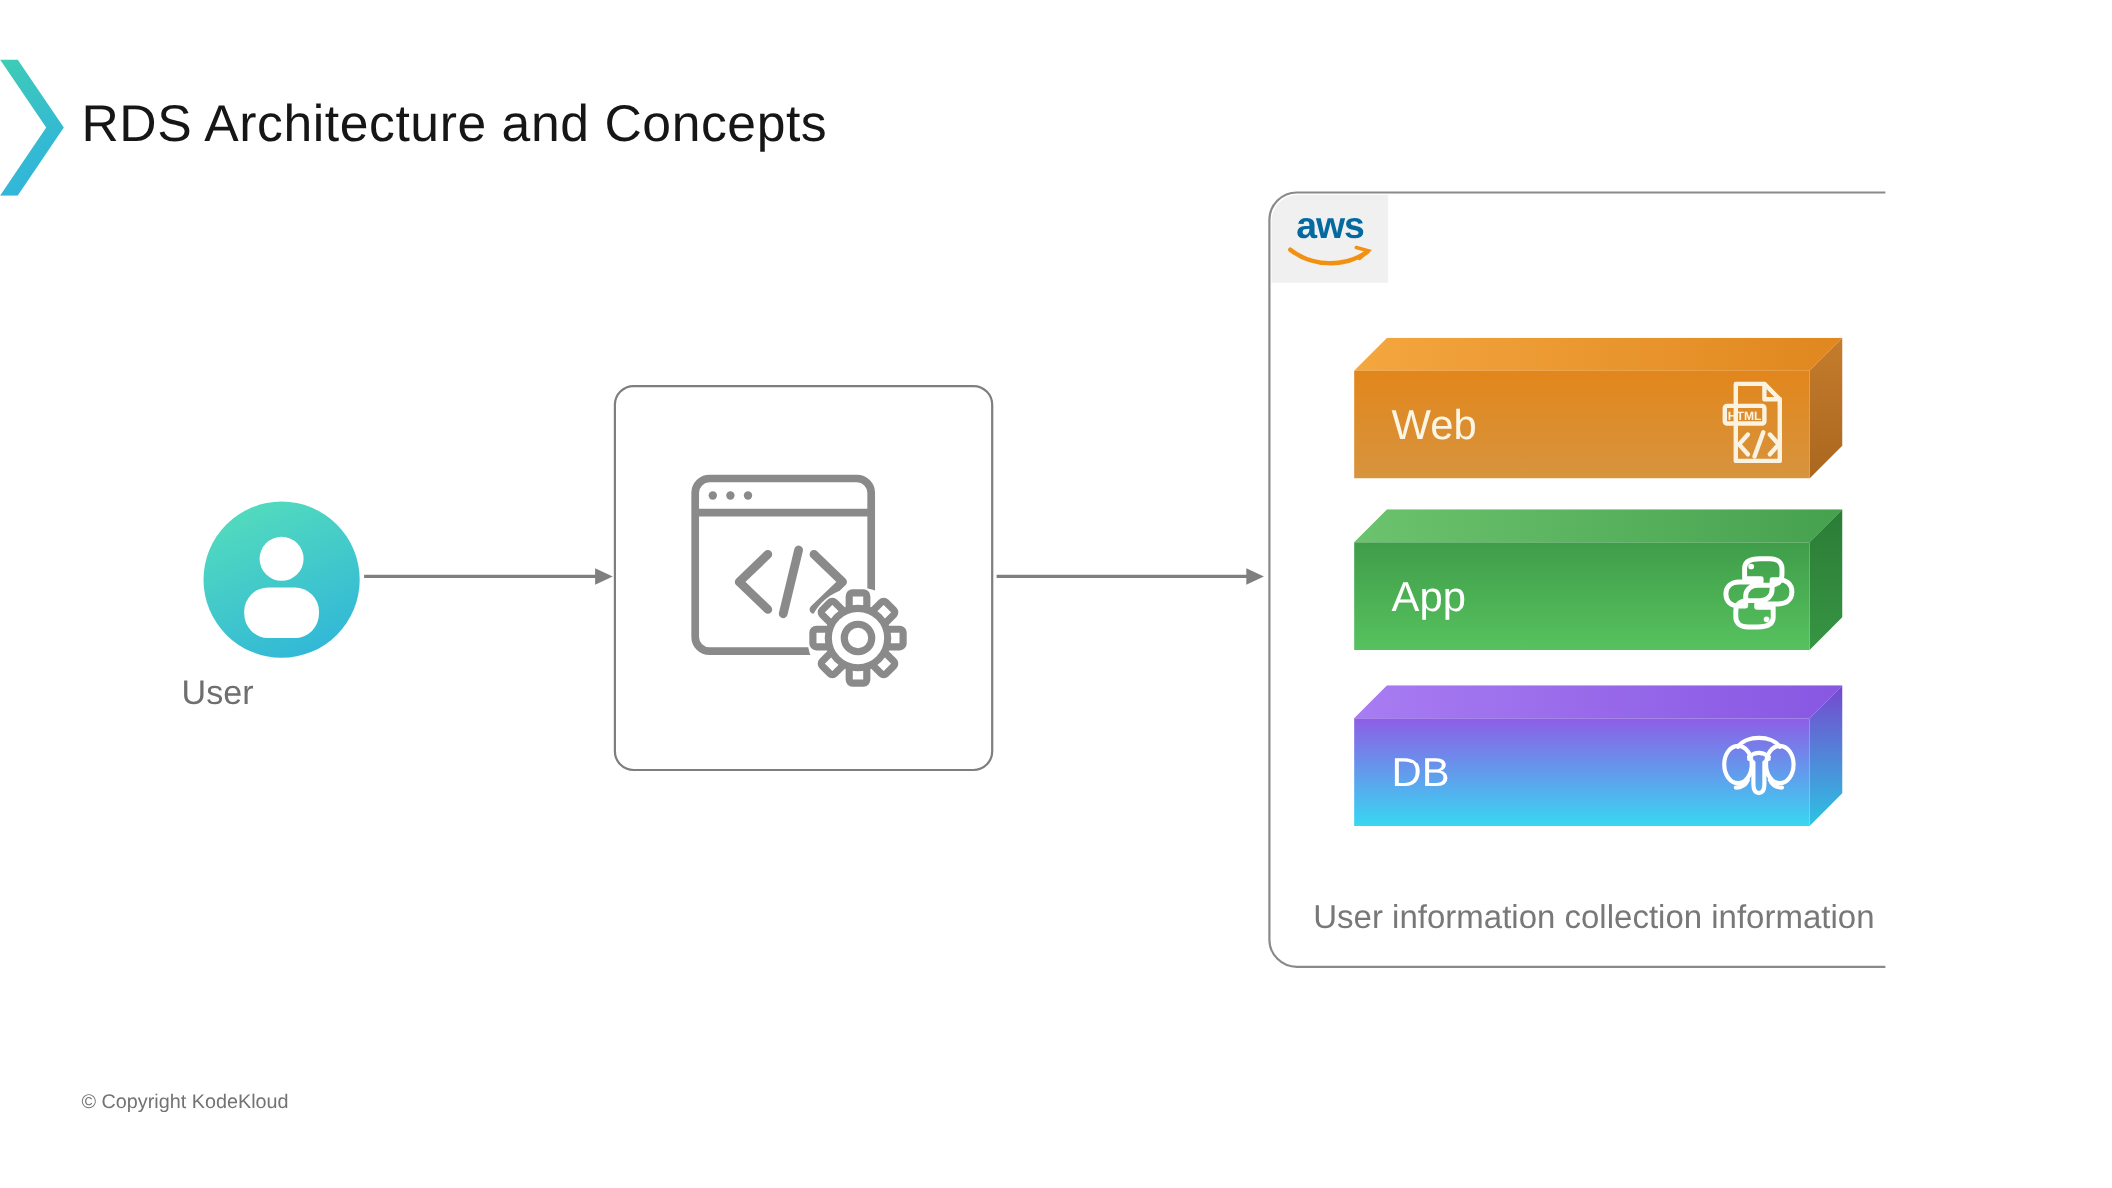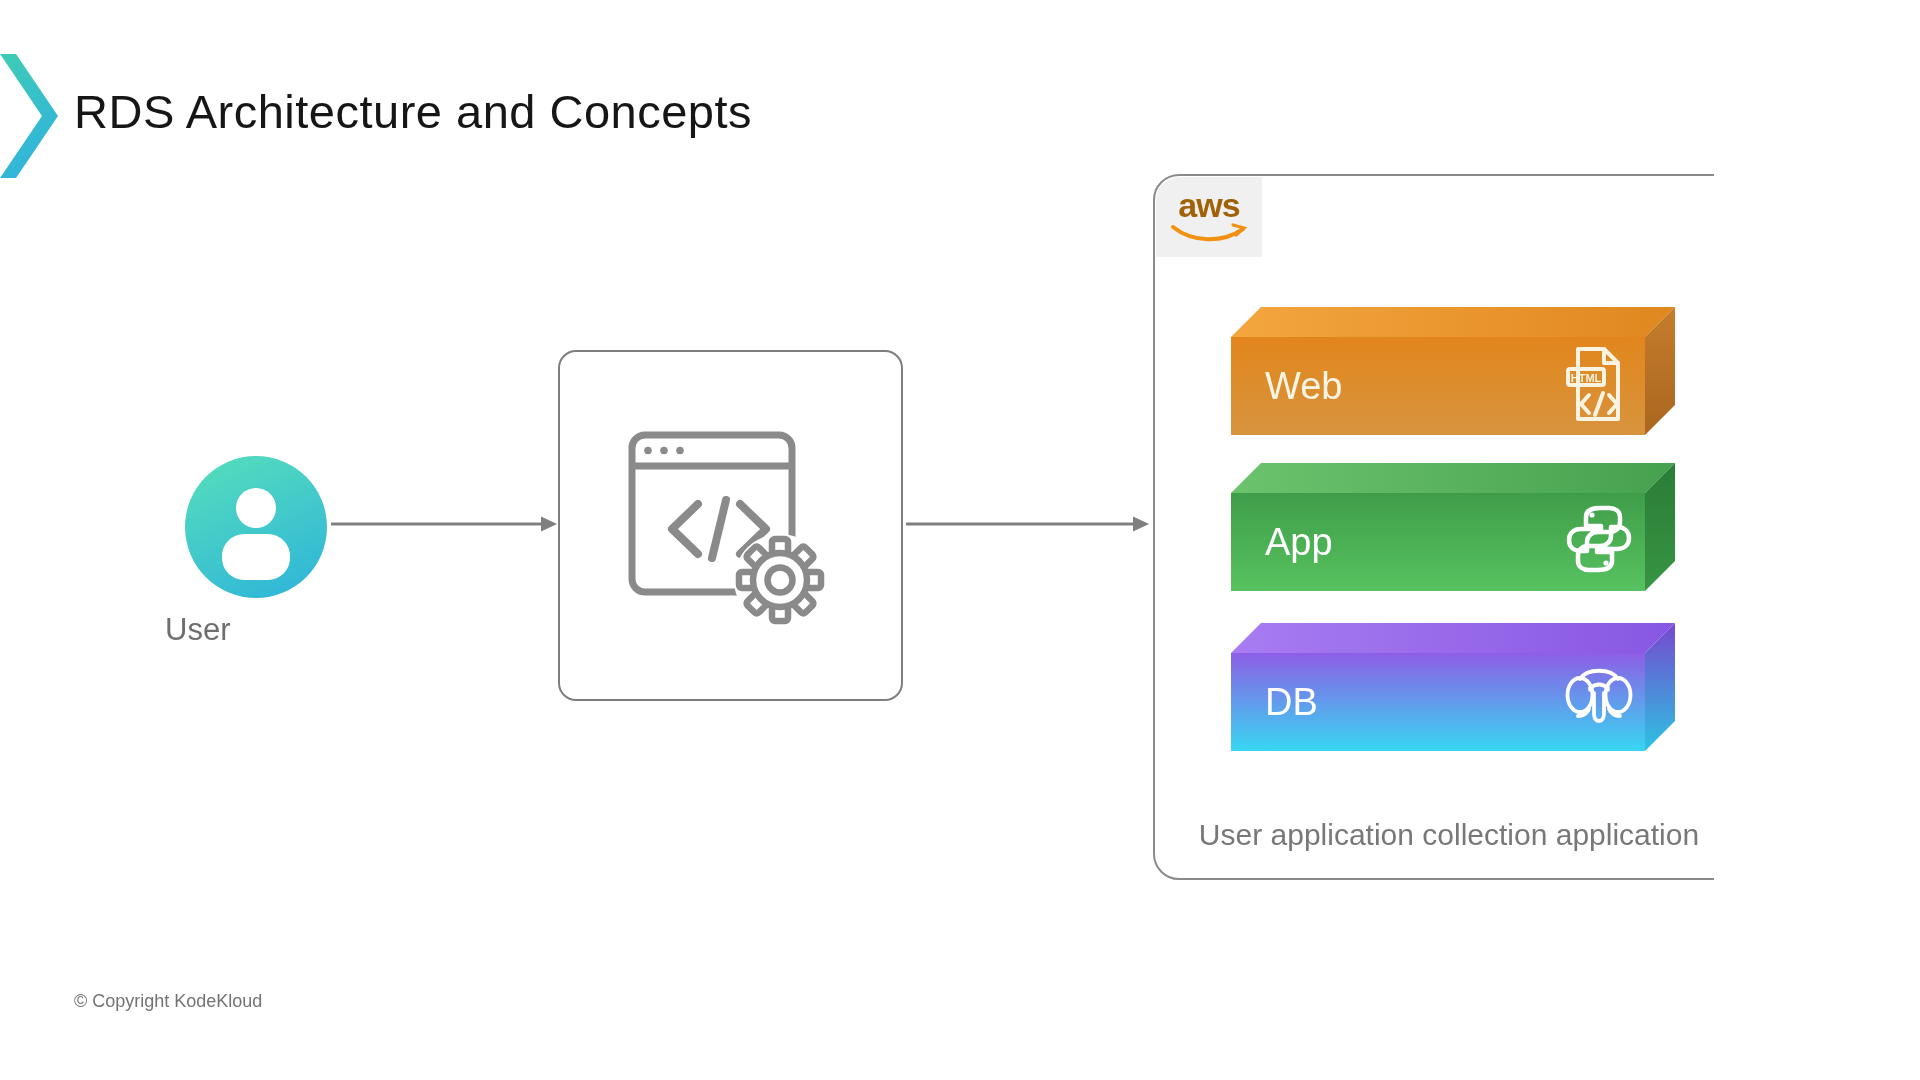--- a/index.html
+++ b/index.html
@@ -33,21 +33,21 @@
   
   .aws-box{
     position:absolute;left:1153px;top:174px;width:592px;height:706px;
     border:2px solid #8a8a8a;border-radius:26px;background:#ffffff;box-sizing:border-box;
   }
   .aws-logo{
     position:absolute;left:1px;top:1px;width:106px;height:80px;background:#f0f0f1;
     border-top-left-radius:24px;display:flex;flex-direction:column;align-items:center;justify-content:center;
   }
   .aws-logo-text{
-    font-size:34px;font-weight:bold;color:#a16207;line-height:1;letter-spacing:-1px;
+    font-size:34px;font-weight:bold;color:#0369a1;line-height:1;letter-spacing:-1px;
   }
   .bar{position:absolute;}
   .bar-label{font-size:38px;fill:#ffffff;font-family:"Liberation Sans",sans-serif;}
   .bar-label.cream{fill:#fbf5e6;}
   .panel-caption{
     position:absolute;left:0;bottom:26px;width:100%;text-align:center;
     font-size:30px;color:#787878;
   }
   
   .copyright{
@@ -225,18 +225,18 @@
           <path d="M31 31 q9 -7 18 0"></path>
           <path d="M35 36 v20 q0 8 5 8 q5 0 5 -8 V36"></path>
           <path d="M30 52 q-3 7 -11 7"></path>
           <path d="M50 52 q3 7 11 7"></path>
         </g>
         <circle cx="31" cy="33" r="1.8" fill="#ffffff"></circle>
         <circle cx="49" cy="33" r="1.8" fill="#ffffff"></circle>
       </g>
     </svg>
 
-    <div class="panel-caption">User application collection application</div>
+    <div class="panel-caption">User information collection information</div>
   </div>
 
   <div class="copyright">© Copyright KodeKloud</div>
 
 </div>
 
 </body></html>

